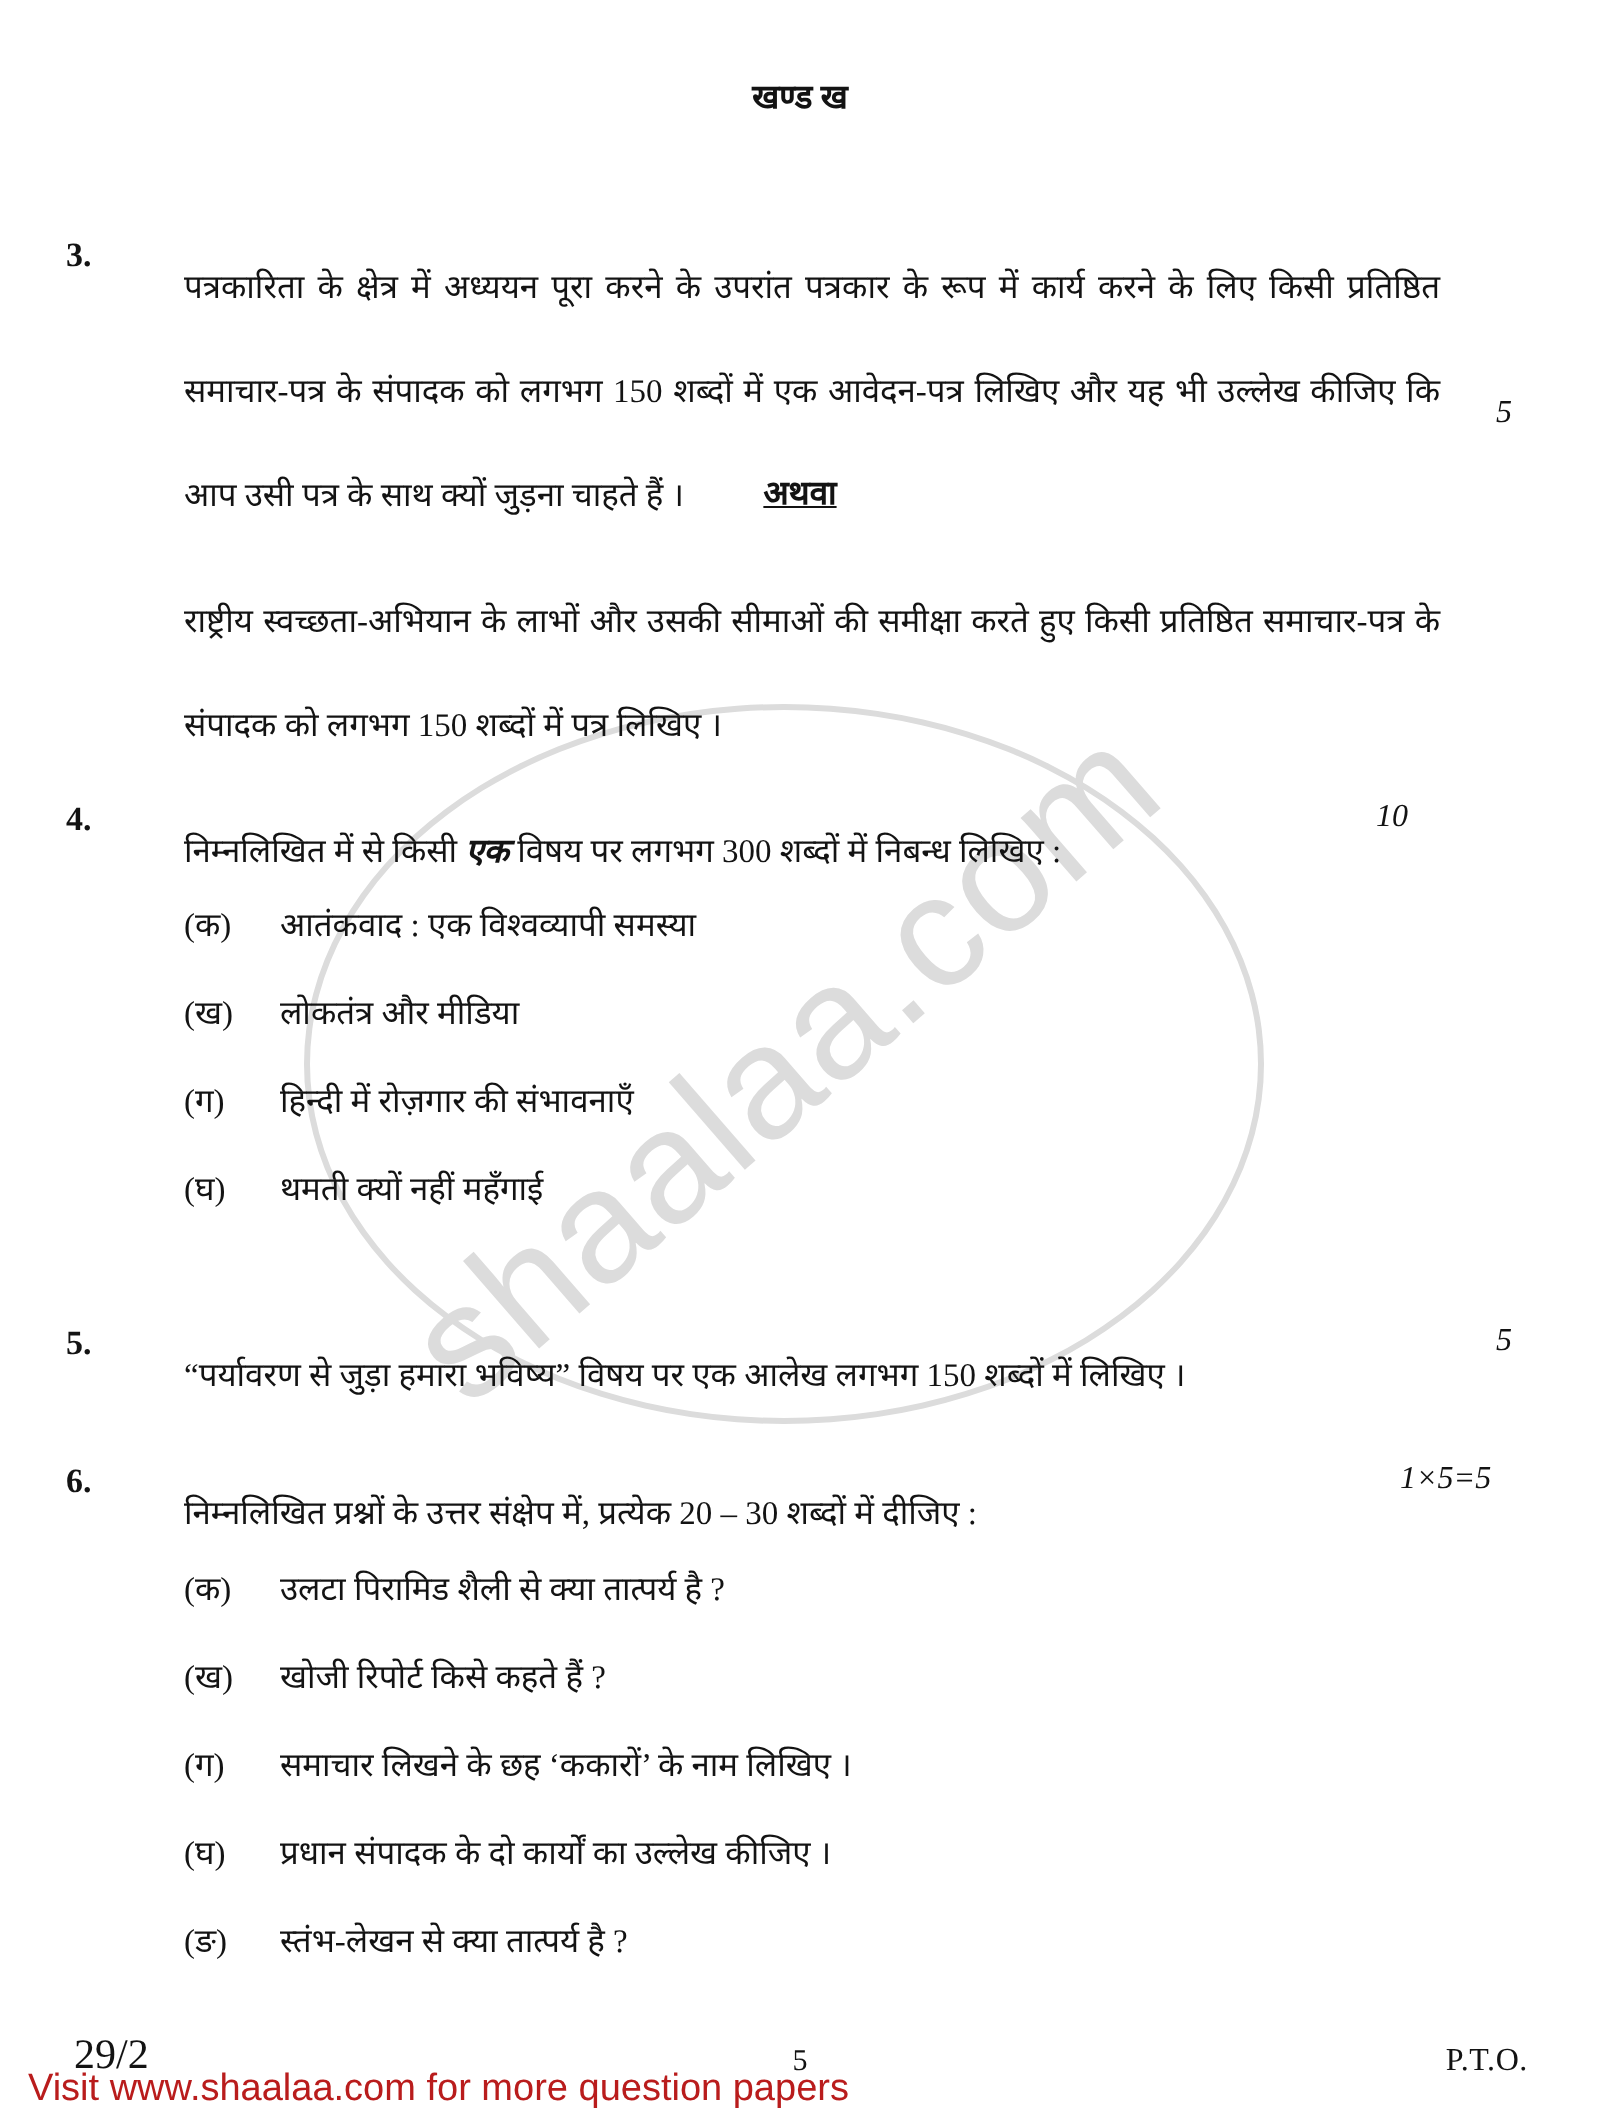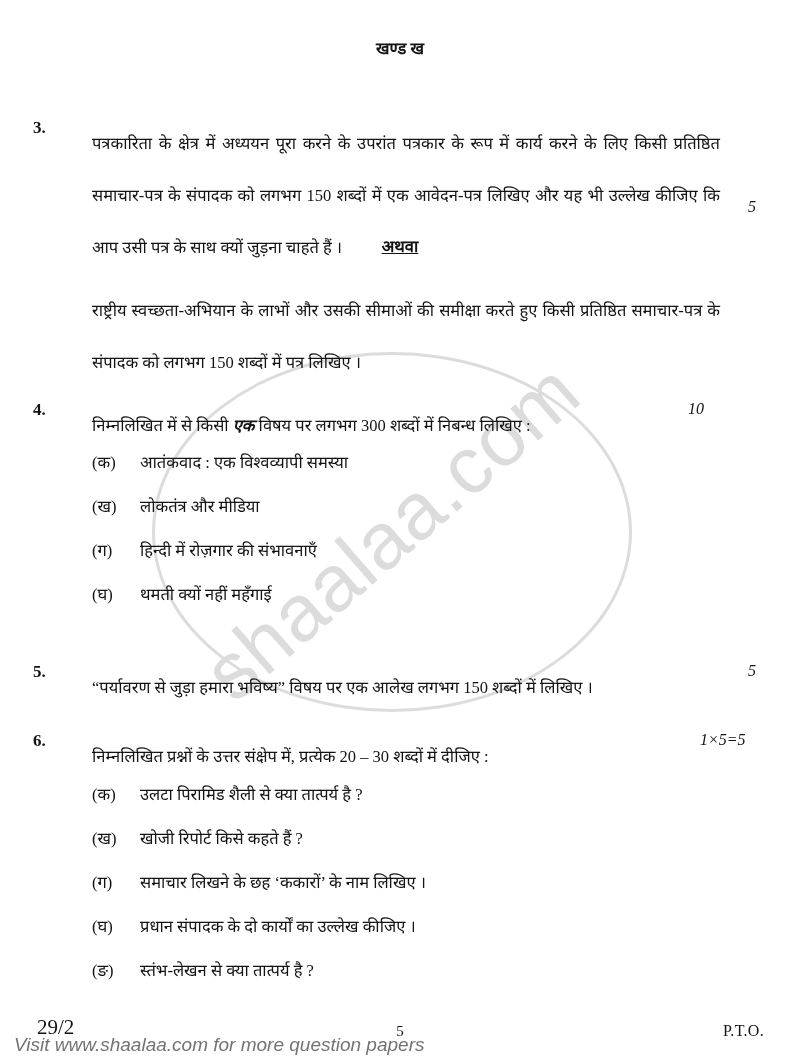--- a/index.html
+++ b/index.html
@@ -145,23 +145,22 @@
     bottom: 20px;
     font-size: 16px;
     letter-spacing: 0.3px;
   }
   .footer-promo {
     position: absolute;
     left: 14px;
     bottom: 4px;
     font-family: "Liberation Sans", "DejaVu Sans", sans-serif;
     font-size: 19px;
-    color: #737373;
+    color: #b91c1c;
     z-index: 4;
-    font-style: italic;
   }
 </style>
 </head>
 <body>
 
 <div class="page">
 
   <div class="watermark">
     <div class="ring"></div>
     <div class="wm-text">shaalaa.com</div>

